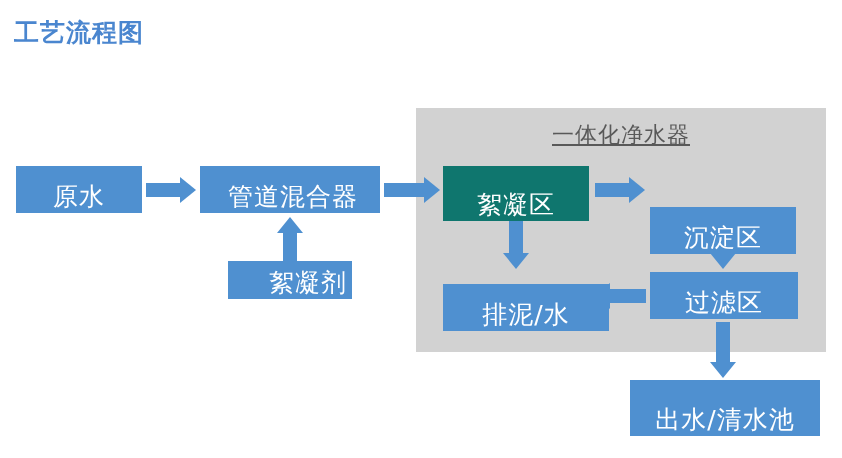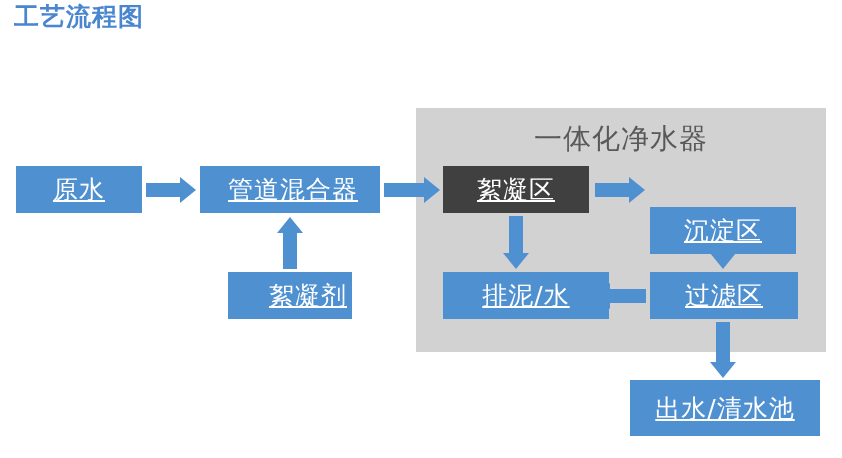--- a/index.html
+++ b/index.html
@@ -13,52 +13,52 @@
   #canvas {
     position: relative;
     width: 842px;
     height: 458px;
     background: #ffffff;
     overflow: hidden;
   }
   .page-title {
     position: absolute;
     left: 14px;
-    top: 0;
+    top: 16px;
     font-size: 25px;
     font-weight: bold;
     color: #4a86cf;
     letter-spacing: 1px;
     line-height: 34px;
     white-space: nowrap;
   }
   .group-box {
     position: absolute;
     background: #d2d2d2;
     box-sizing: border-box;
   }
   .group-label {
     position: absolute;
-    font-size: 28px;
+    font-size: 22px;
     color: #595959;
     white-space: nowrap;
     letter-spacing: 1px;
+    text-decoration: underline;
   }
   .node {
     position: absolute;
     background: #4f90d0;
     color: #ffffff;
     display: flex;
-    align-items: center;
+    align-items: flex-end;
     justify-content: center;
     font-size: 25px;
     letter-spacing: 1px;
     box-sizing: border-box;
     white-space: nowrap;
-    text-decoration: underline;
   }
   
   .arrow {
     position: absolute;
   }
   .arrow .shaft {
     position: absolute;
     background: #4f90d0;
   }
   .arrow .head {
@@ -160,30 +160,30 @@
         <div class="head" style="border-top-color: rgb(79, 144, 208);"></div>
       </div>
     </div>
   <div id="node-layer">
       <div class="node" style="left: 16px; top: 166px; width: 126px; height: 47px; background: rgb(79, 144, 208); color: rgb(255, 255, 255);">
         <span>原水</span>
       </div>
       <div class="node" style="left: 200px; top: 166px; width: 180px; height: 47px; background: rgb(79, 144, 208); color: rgb(255, 255, 255); padding-left: 6px;">
         <span>管道混合器</span>
       </div>
-      <div class="node" style="left: 228px; top: 272px; width: 124px; height: 47px; background: rgb(79, 144, 208); color: rgb(255, 255, 255); padding-left: 36px;">
+      <div class="node" style="left: 228px; top: 261px; width: 124px; height: 38px; background: rgb(79, 144, 208); color: rgb(255, 255, 255); padding-left: 36px;">
         <span>絮凝剂</span>
       </div>
-      <div class="node" style="left: 443px; top: 166px; width: 146px; height: 47px; background: #404040; color: rgb(255, 255, 255);">
+      <div class="node" style="left: 443px; top: 166px; width: 146px; height: 55px; background: #0f766e; color: rgb(255, 255, 255);">
         <span>絮凝区</span>
       </div>
       <div class="node" style="left: 650px; top: 166px; width: 146px; height: 47px; background: rgb(79, 144, 208); color: rgb(255, 255, 255); margin-top: 41px;">
         <span>沉淀区</span>
       </div>
-      <div class="node" style="left: 443px; top: 272px; width: 166px; height: 47px; background: rgb(79, 144, 208); color: rgb(255, 255, 255);">
+      <div class="node" style="left: 443px; top: 284px; width: 166px; height: 47px; background: rgb(79, 144, 208); color: rgb(255, 255, 255);">
         <span>排泥/水</span>
       </div>
       <div class="node" style="left: 650px; top: 272px; width: 148px; height: 47px; background: rgb(79, 144, 208); color: rgb(255, 255, 255);">
         <span>过滤区</span>
       </div>
       <div class="node" style="left: 630px; top: 380px; width: 190px; height: 56px; background: rgb(79, 144, 208); color: rgb(255, 255, 255);">
         <span>出水/清水池</span>
       </div>
     </div>
 

